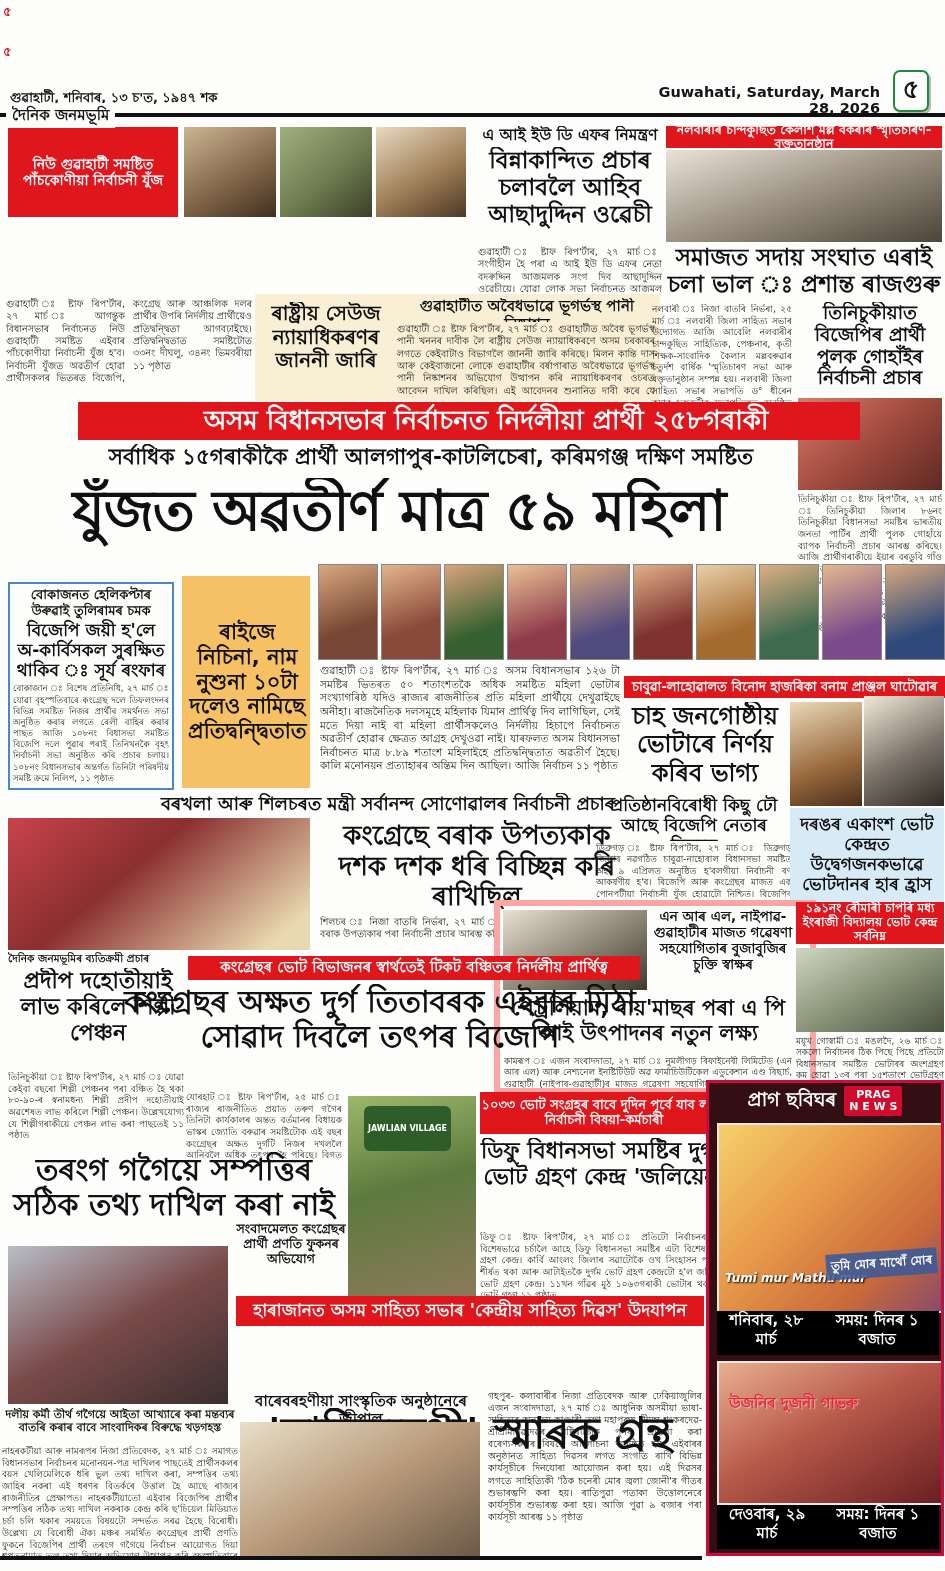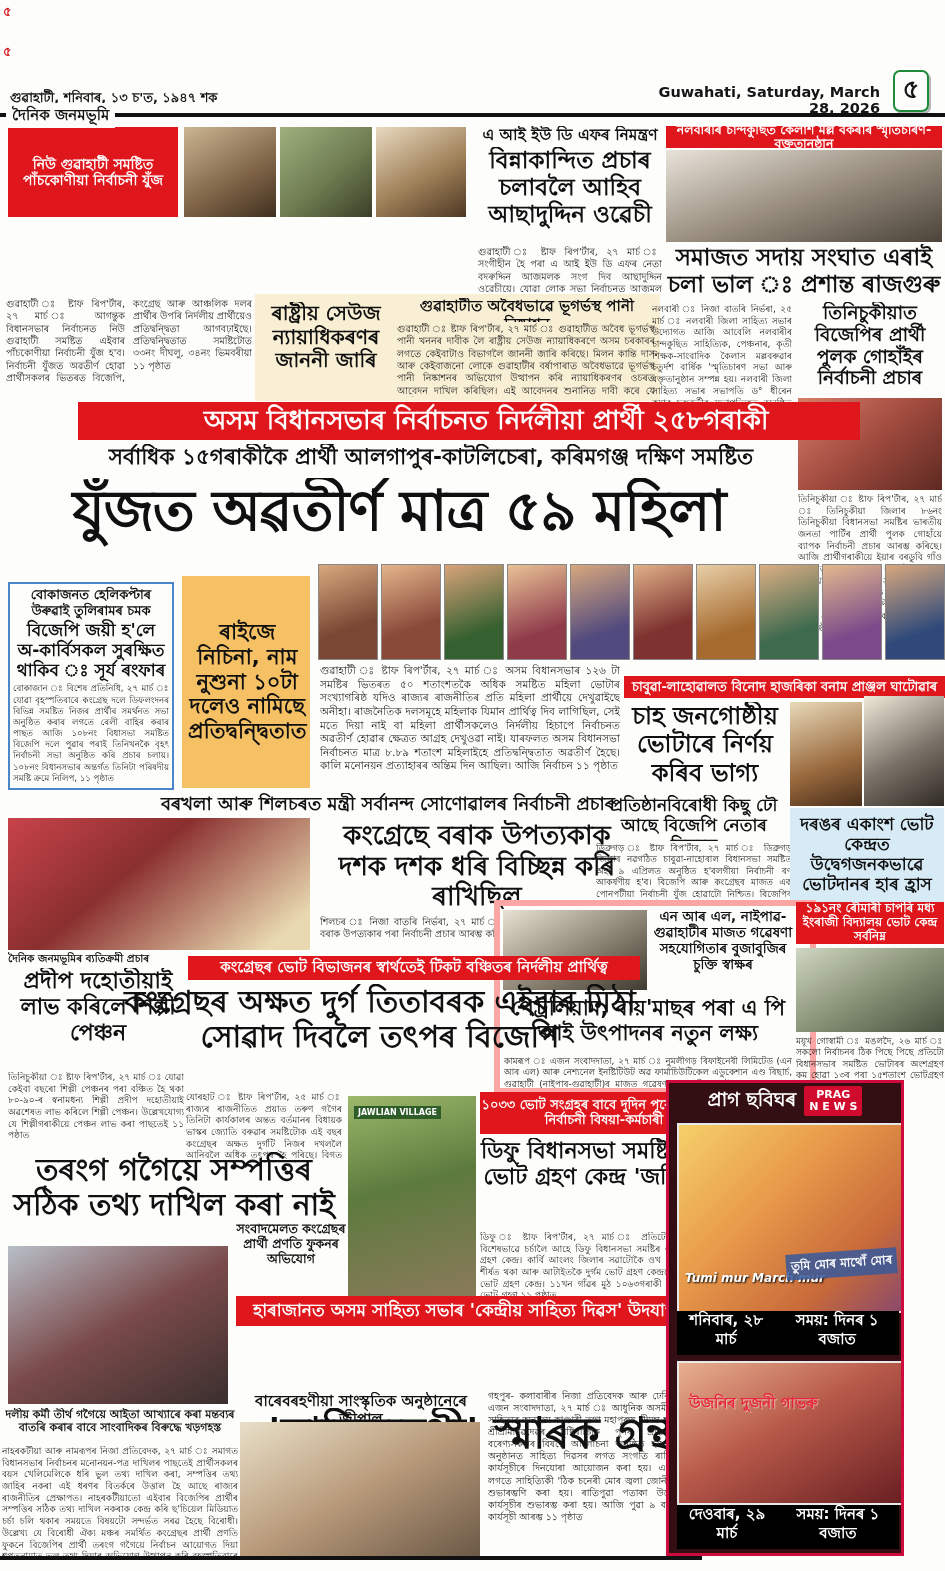--- a/index.html
+++ b/index.html
@@ -110,46 +110,46 @@
   <div class="abs body" style="left:796px;top:1036px;width:148px;height:58px;font-size:8.8px;">ময়ূখ গোস্বামী ঃ মঙলদৈ, ২৬ মাৰ্চ ঃ সকলো নিৰ্বাচনৰ ঠিক পিছে পিছে প্ৰতিটো বিধানসভাৰ সমষ্টিত ভোটাৰৰ অংশগ্ৰহণ কম হোৱা ১৩ৰ পৰা ১৫শতাংশ ভোটগ্ৰহণ কেন্দ্ৰ চিনাক্ত কৰা    ১১ পৃষ্ঠাত</div>
 
   <div class="abs hl" style="left:16px;top:968px;width:164px;height:100px;font-size:22px;">প্ৰদীপ দহোতীয়াই লাভ কৰিলে শিল্পী পেঞ্চন</div>
   <div class="abs body" style="left:8px;top:1072px;width:176px;height:66px;font-size:9px;">তিনিচুকীয়া ঃ ষ্টাফ ৰিপ'ৰ্টাৰ, ২৭ মাৰ্চ ঃ যোৱা কেইবা বছৰো শিল্পী পেঞ্চনৰ পৰা বঞ্চিত হৈ থকা ৮০-৯০-ৰ স্বনামধন্য শিল্পী প্ৰদীপ দহোতীয়াই অৱশেষত লাভ কৰিলে শিল্পী পেঞ্চন। উল্লেখযোগ্য যে শিল্পীগৰাকীয়ে পেঞ্চন লাভ কৰা পাছতেই    ১১ পৃষ্ঠাত</div>
 
   <div class="abs redbar" style="left:188px;top:956px;width:452px;height:24px;font-size:15px;">কংগ্ৰেছৰ ভোট বিভাজনৰ স্বাৰ্থতেই টিকট বঞ্চিতৰ নিৰ্দলীয় প্ৰাৰ্থিত্ব</div>
   <div class="abs hl" style="left:118px;top:984px;width:524px;height:104px;font-size:30px;">কংগ্ৰেছৰ অক্ষত দুৰ্গ তিতাবৰক এইবাৰ মিঠা সোৱাদ দিবলৈ তৎপৰ বিজেপি</div>
   <div class="abs body" style="left:186px;top:1092px;width:156px;height:70px;font-size:9px;">যোৰহাট ঃ ষ্টাফ ৰিপ'ৰ্টাৰ, ২৫ মাৰ্চ ঃ ৰাজ্যৰ ৰাজনীতিত প্ৰয়াত তৰুণ গগৈৰ তিনিটা কাৰ্যকালৰ অন্তত বৰ্তমানৰ বিধায়ক ভাস্কৰ জ্যোতি বৰুৱাৰ সমষ্টিটোক এই বছৰ কংগ্ৰেছৰ অক্ষত দুৰ্গটি নিজৰ দখললৈ আনিবলৈ অধিক তৎপৰ হৈ পৰিছে। বিগত ২০২৪ চনৰ    ১১ পৃষ্ঠাত</div>
 
   <div class="abs ph" style="left:348px;top:1096px;width:128px;height:200px;background:linear-gradient(165deg,#9cb86a 0%,#5d7a3e 45%,#8a7a5a 100%);">
-    <div style="position:absolute;left:6px;top:10px;background:#2e5d2a;color:#fff;font-size:8px;font-weight:bold;padding:2px 4px;">JAWLIAN VILLAGE</div>
+    <div style="position:absolute;left:16px;top:10px;background:#2e5d2a;color:#fff;font-size:8px;font-weight:bold;padding:18px 4px;border-radius:6px;">JAWLIAN VILLAGE</div>
   </div>
 
   <div class="abs redbar" style="left:480px;top:1092px;width:248px;height:42px;font-size:13px;">১০৩৩ ভোট সংগ্ৰহৰ বাবে দুদিন পূৰ্বে যাব লাগে নিৰ্বাচনী বিষয়া-কৰ্মচাৰী</div>
   <div class="abs hl" style="left:478px;top:1138px;width:252px;height:90px;font-size:22px;">ডিফু বিধানসভা সমষ্টিৰ দুৰ্গম ভোট গ্ৰহণ কেন্দ্ৰ 'জলিয়েন'</div>
   <div class="abs body" style="left:480px;top:1232px;width:248px;height:76px;font-size:9px;">ডিফু ঃ ষ্টাফ ৰিপ'ৰ্টাৰ, ২৭ মাৰ্চ ঃ প্ৰতিটো নিৰ্বাচনৰ পূৰ্বে বিশেষভাৱে চৰ্চালৈ আহে ডিফু বিধানসভা সমষ্টিৰ এটা বিশেষ ভোট গ্ৰহণ কেন্দ্ৰ। কাৰ্বি আংলং জিলাৰ সৱাটোকৈ ওখ সিংহাসন পাহাৰৰ শীৰ্ষত থকা আৰু আটাইতকৈ দুৰ্গম ভোট গ্ৰহণ কেন্দ্ৰটো হ'ল জলিয়েন ভোট গ্ৰহণ কেন্দ্ৰ। ১১খন গাঁৱৰ মুঠ ১০৬৩গৰাকী ভোটাৰ থকা এই ভোট গ্ৰহণ    ১১ পৃষ্ঠাত</div>
 
   <div class="abs hl" style="left:0;top:1152px;width:348px;height:92px;font-size:30px;">তৰংগ গগৈয়ে সম্পত্তিৰ সঠিক তথ্য দাখিল কৰা নাই</div>
   <div class="abs hl" style="left:228px;top:1222px;width:126px;height:58px;font-size:12.5px;">সংবাদমেলত কংগ্ৰেছৰ প্ৰাৰ্থী প্ৰণতি ফুকনৰ অভিযোগ</div>
   <div class="abs ph" style="left:8px;top:1246px;width:220px;height:158px;background:linear-gradient(150deg,#b8bfc8,#7a4a4a 50%,#3a2f2e);"></div>
   <div class="abs cap" style="left:0;top:1408px;width:240px;font-size:11px;">দলীয় কৰ্মী তীৰ্থ গগৈয়ে আইতা আখ্যাৰে কৰা মন্তব্যৰ বাতৰি কৰাৰ বাবে সাংবাদিকৰ বিৰুদ্ধে খড়গহস্ত</div>
   <div class="abs body" style="left:2px;top:1446px;width:236px;height:112px;font-size:9px;">নাহৰকটীয়া আৰু নামৰূপৰ নিজা প্ৰতিবেদক, ২৭ মাৰ্চ ঃ সমাগত বিধানসভাৰ নিৰ্বাচনৰ মনোনয়ন-পত্ৰ দাখিলৰ পাছতেই প্ৰাৰ্থীসকলৰ বয়স খেলিমেলিকে ধৰি ভুল তথ্য দাখিল কৰা, সম্পত্তিৰ তথ্য জাহিৰ নকৰা এই ধৰণৰ বিতৰ্কৰে উত্তাল হৈ আছে ৰাজ্যৰ ৰাজনীতিৰ প্ৰেক্ষাপত। নাহৰকটীয়াতো এইবাৰ বিজেপিৰ প্ৰাৰ্থীৰ সম্পত্তিৰ সঠিক তথ্য দাখিল নকৰাক কেন্দ্ৰ কৰি ছ'চিয়েল মিডিয়াত চৰ্চা চলি থকাৰ সময়তে বিষয়টো সন্দৰ্ভত সৰৱ হৈছে বিৰোধী। উল্লেখ্য যে বিৰোধী ঐক্য মঞ্চৰ সমৰ্থিত কংগ্ৰেছৰ প্ৰাৰ্থী প্ৰণতি ফুকনে বিজেপিৰ প্ৰাৰ্থী তৰংগ গগৈয়ে নিৰ্বাচন আয়োগত দিয়া শপতনামাত ভুল তথ্য দিয়াৰ অভিযোগ উত্থাপন কৰি বৃহস্পতিবাৰে সন্ধিয়া    ১১ পৃষ্ঠাত</div>
 
   <div class="abs redbar" style="left:236px;top:1296px;width:468px;height:30px;font-size:17px;">হাৰাজানত অসম সাহিত্য সভাৰ 'কেন্দ্ৰীয় সাহিত্য দিৱস' উদযাপন</div>
   <div class="abs hl" style="left:236px;top:1408px;width:468px;height:54px;font-size:43px;">'সাহিত্যৰথী' স্মাৰক গ্ৰন্থ উন্মোচন</div>
   <div class="abs cap redtext" style="left:240px;top:1392px;width:242px;font-size:15px;">বাৰেবৰহণীয়া সাংস্কৃতিক অনুষ্ঠানেৰে জীপাল</div>
   <div class="abs ph" style="left:240px;top:1422px;width:240px;height:136px;background:linear-gradient(150deg,#e8dfc8,#b89a7a 50%,#6a5846);"></div>
   <div class="abs body" style="left:488px;top:1390px;width:214px;height:168px;font-size:9.3px;">গহপুৰ- কলাবাৰীৰ নিজা প্ৰতিবেদক আৰু ঢেকিয়াজুলিৰ এজন সংবাদদাতা, ২৭ মাৰ্চ ঃ আধুনিক অসমীয়া ভাষা-সাহিত্যৰ অন্যতম কাণ্ডাৰী তথা মহাপুৰুষ শ্ৰীমন্ত শংকৰদেৱ-শ্ৰীশ্ৰীমাধৱদেৱৰ সৃষ্টিৰাজিক পুনৰ প্ৰতিষ্ঠা কৰা বৰেণ্যসকলৰ বিষয়ে আলোচনা অনুষ্ঠিত হয়। এইবাৰৰ অনুষ্ঠানত সাহিত্য দিৱসৰ লগত সংগতি ৰাখি বিভিন্ন কাৰ্যসূচীৰে দিনযোৰা আয়োজন কৰা হয়। এই দিৱসৰ লগতে সাহিত্যিকী 'ঠিক চনেৰী মোৰ জ্বলা জোনী'ৰ গীতৰ শুভাৰম্ভণি কৰা হয়। ৰাতিপুৱা পতাকা উত্তোলনেৰে কাৰ্যসূচীৰ শুভাৰম্ভ কৰা হয়। আজি পুৱা ৯ বজাৰ পৰা কাৰ্যসূচী আৰম্ভ    ১১ পৃষ্ঠাত</div>
 
-  <div class="abs" style="left:666px;top:1080px;width:238px;height:476px;background:#330e12;border:3px solid #cf0a3c;">
+  <div class="abs" style="left:706px;top:1080px;width:238px;height:476px;background:#330e12;border:3px solid #cf0a3c;">
     <div style="display:flex;align-items:center;justify-content:center;gap:8px;height:36px;">
       <span style="color:#fff;font-weight:bold;font-size:19px;">প্ৰাগ ছবিঘৰ</span>
       <span style="background:#d00b2e;color:#fff;font-weight:bold;font-size:11px;line-height:1.1;padding:3px 5px;border-radius:2px;text-align:center;"><span>PRAG</span><br><span>N E W S</span></span>
     </div>
     <div style="position:absolute;left:8px;top:40px;width:222px;height:186px;background:linear-gradient(135deg,#f5d06a 0%,#e89a4a 40%,#c86a3a 75%,#8a4a6a 100%);border:2px solid #e8e8e8;">
-      <div style="position:absolute;left:6px;bottom:26px;color:#fff;font-style:italic;font-weight:bold;font-size:12px;text-shadow:1px 1px 2px #000;">Tumi mur March mur</div>
+      <div style="position:absolute;left:6px;bottom:26px;color:#fff;font-style:italic;font-weight:bold;font-size:12px;text-shadow:1px 1px 2px #000;">Tumi mur Mathu mur</div>
       <div style="position:absolute;right:4px;bottom:34px;background:#3a5a9add;color:#fff;font-weight:bold;font-size:12px;padding:3px 5px;transform:rotate(-4deg);">তুমি মোৰ মাথোঁ মোৰ</div>
     </div>
     <div class="pragbar" style="position:absolute;left:8px;top:228px;width:222px;height:44px;font-size:15px;">
       <span>শনিবাৰ, ২৮ মাৰ্চ</span>
         <span>সময়: দিনৰ ১ বজাত</span>
     </div>
     <div style="position:absolute;left:8px;top:278px;width:222px;height:140px;background:linear-gradient(150deg,#e8b090 0%,#b85a4a 45%,#6a1f22 100%);border:2px solid #e8e8e8;">
       <div style="position:absolute;left:10px;top:28px;color:#e8273a;font-weight:bold;font-size:15px;text-shadow:1px 1px 1px #fff8;">উজনিৰ দুজনী গাভৰু</div>
     </div>
     <div class="pragbar" style="position:absolute;left:8px;top:422px;width:222px;height:44px;font-size:15px;">

